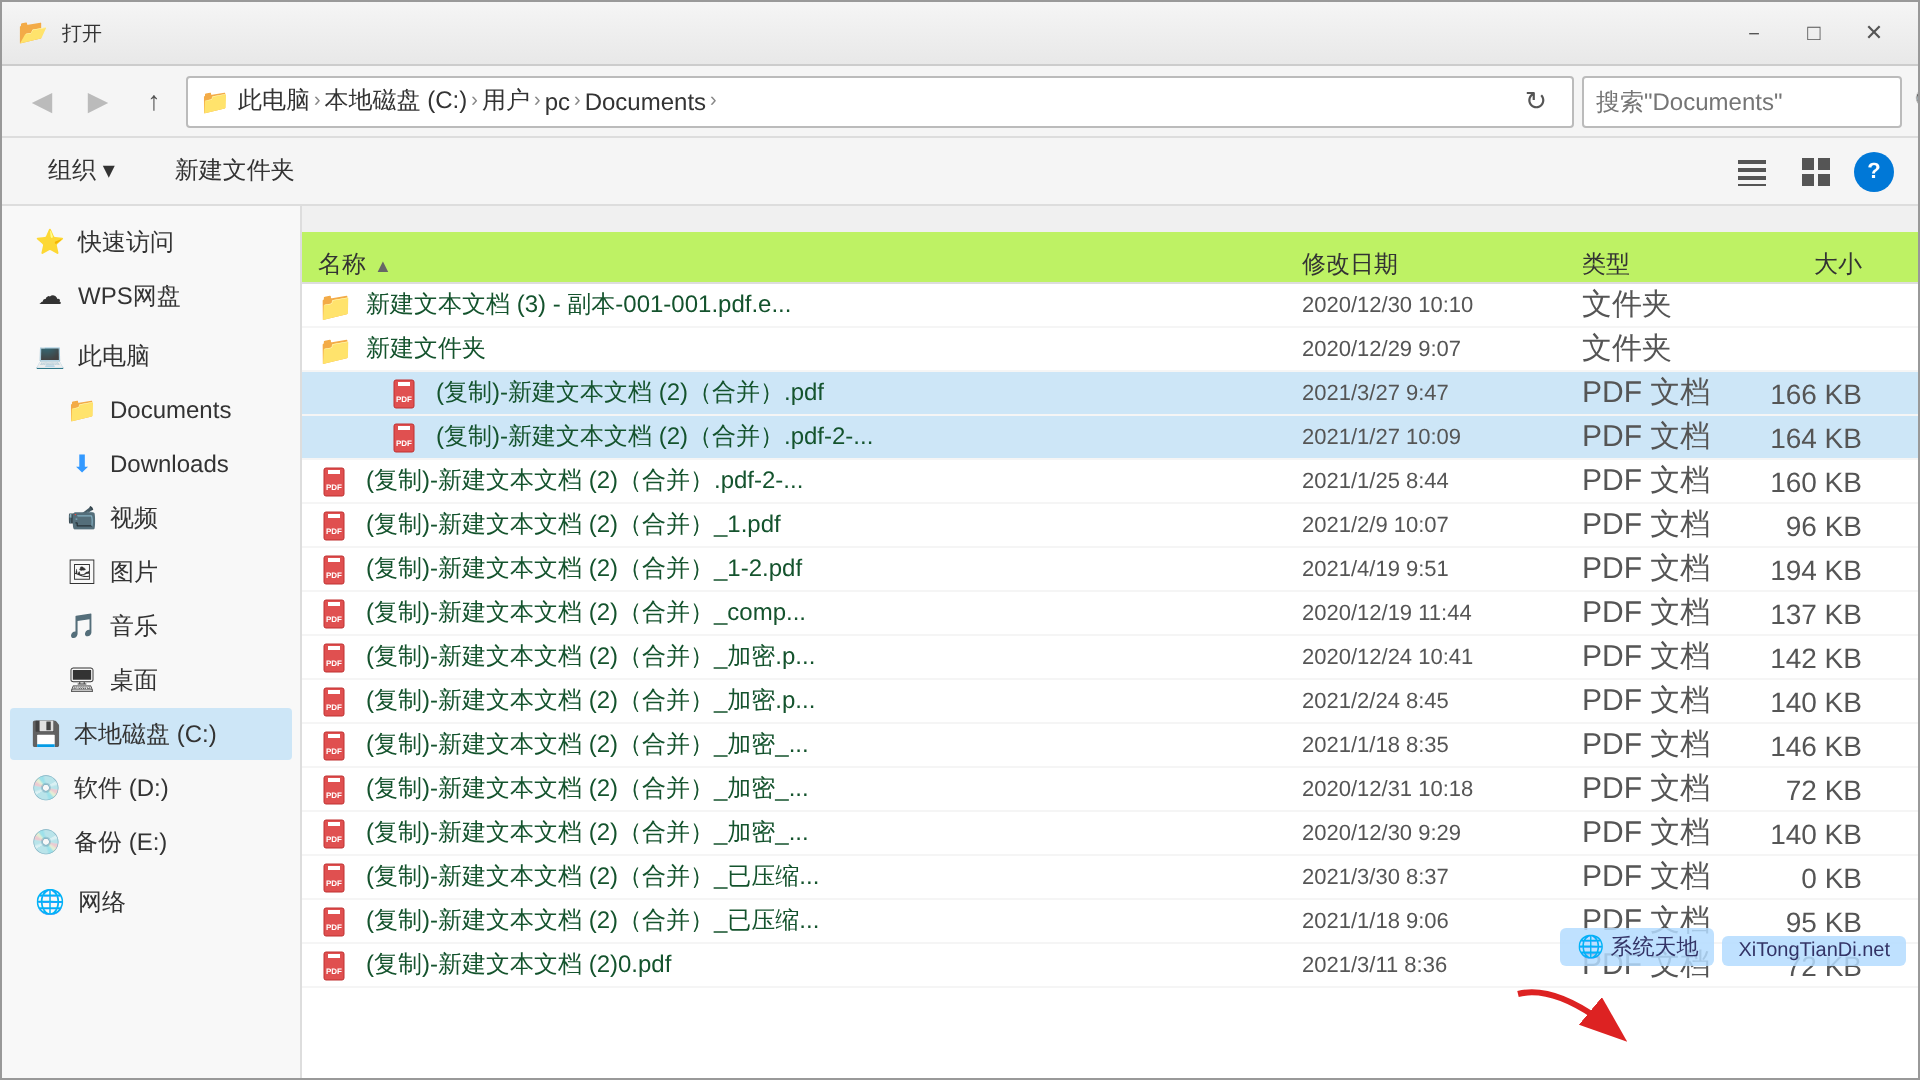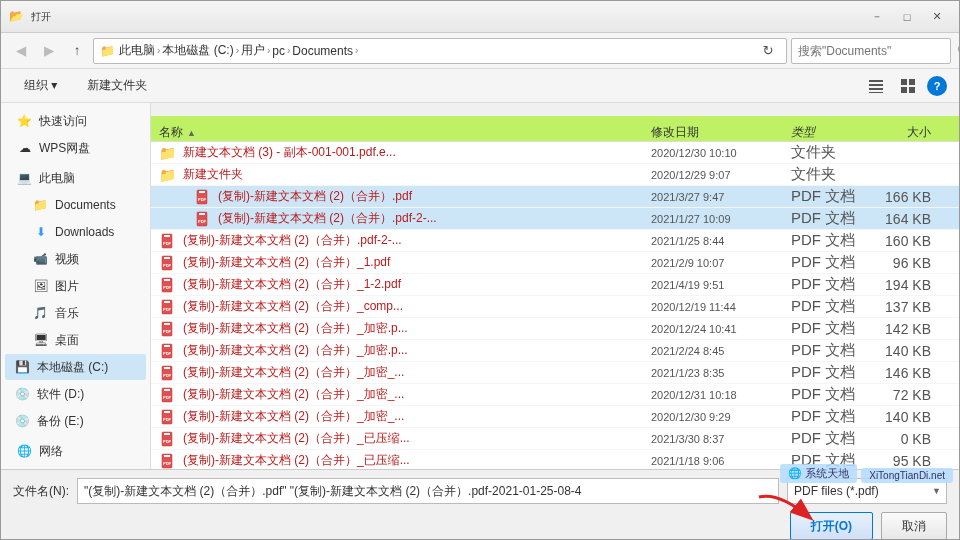--- a/index.html
+++ b/index.html
@@ -224,42 +224,42 @@
       display: flex;
       align-items: flex-end;
       padding: 0 8px;
       font-size: 12px;
       color: #333;
       user-select: none;
       margin-top: 13px;
     }
     .col-name { flex: 1; min-width: 200px; cursor: pointer; display: flex; align-items: center; gap: 4px; }
     .col-date { width: 140px; cursor: pointer; }
-    .col-type { width: 80px; cursor: pointer; font-style: italic; }
+    .col-type { width: 80px; cursor: pointer; }
     .col-size { width: 80px; cursor: pointer; text-align: right; padding-right: 20px; }
     .col-sort-arrow { font-size: 9px; color: #666; }
 
     .file-list {
       flex: 1;
       overflow-y: scroll;
       background: white;
     }
     .file-row {
       height: 22px;
       display: flex;
       align-items: center;
       padding: 0 8px;
       cursor: pointer;
       border-bottom: 1px solid #f5f5f5;
       font-size: 12px;
     }
     .file-row.selected { background: #cde6f7; padding-left: 43px; }
 
     .file-icon { width: 18px; height: 18px; margin-right: 6px; display: flex; align-items: center; justify-content: center; flex-shrink: 0; }
-    .file-name { flex: 1; overflow: hidden; text-overflow: ellipsis; white-space: nowrap; color: #b91c1c; }
+    .file-name { flex: 1; overflow: hidden; text-overflow: ellipsis; white-space: nowrap; color: #14532d; }
     .file-date { width: 140px; color: #555; font-size: 11px; }
     .file-type { width: 80px; color: #555; font-size: 15px; }
     .file-size { width: 80px; color: #555; font-size: 14px; text-align: right; padding-right: 20px; }
 
     
     .file-list::-webkit-scrollbar { width: 16px; }
     .file-list::-webkit-scrollbar-track { background: #f0f0f0; }
     .file-list::-webkit-scrollbar-thumb { background: #c1c1c1; border: 2px solid #f0f0f0; border-radius: 4px; }
 
     
@@ -609,21 +609,21 @@
           </div>
           <div class="file-row">
             <div class="file-icon">
               <svg width="14" height="16" viewBox="0 0 14 16">
                 <rect x="1" y="1" width="10" height="14" rx="1" fill="#e05050" stroke="#c03030" stroke-width="0.5"></rect>
                 <rect x="3" y="2" width="6" height="2" fill="white"></rect>
                 <text x="2" y="12" font-size="4" fill="white" font-weight="bold">PDF</text>
               </svg>
             </div>
             <div class="file-name">(复制)-新建文本文档 (2)（合并）_加密_...</div>
-            <div class="file-date">2021/1/23 8:35</div>
+            <div class="file-date">2021/1/18 8:35</div>
             <div class="file-type">PDF 文档</div>
             <div class="file-size">146 KB</div>
           </div>
           <div class="file-row">
             <div class="file-icon">
               <svg width="14" height="16" viewBox="0 0 14 16">
                 <rect x="1" y="1" width="10" height="14" rx="1" fill="#e05050" stroke="#c03030" stroke-width="0.5"></rect>
                 <rect x="3" y="2" width="6" height="2" fill="white"></rect>
                 <text x="2" y="12" font-size="4" fill="white" font-weight="bold">PDF</text>
               </svg>
@@ -682,35 +682,20 @@
             </div>
             <div class="file-name">(复制)-新建文本文档 (2)0.pdf</div>
             <div class="file-date">2021/3/11 8:36</div>
             <div class="file-type">PDF 文档</div>
             <div class="file-size">72 KB</div>
           </div>
         </div>
     </div>
   </div>
 
-  <div class="bottom-bar">
-    <div class="filename-row">
-      <span class="filename-label">文件名(N):</span>
-      <input class="filename-input" type="text" id="filename-input" value="&quot;(复制)-新建文本文档 (2)（合并）.pdf&quot; &quot;(复制)-新建文本文档 (2)（合并）.pdf-2021-01-25-08-4" style="">
-      <div class="select-wrapper">
-        <select class="filetype-select">
-          <option id="filetype-option">PDF files (*.pdf)</option>
-        </select>
-      </div>
-    </div>
-    <div class="buttons-row">
-      <button class="action-btn primary" style="position:relative;">打开(O)</button>
-      <button class="action-btn">取消</button>
-    </div>
-  </div>
 
   <div style="position:absolute;bottom:56px;right:6px;z-index:100;pointer-events:none;display:flex;align-items:flex-end;gap:4px;">
     <div style="background:rgba(180,220,255,0.85);border-radius:3px;padding:2px 8px;font-size:11px;color:#336;">
       <span>🌐</span>
       <span> 系统天地</span>
     </div>
     <div style="background:rgba(180,220,255,0.85);border-radius:3px;padding:2px 8px;font-size:10px;color:#336;">
       <span>XiTongTianDi.net</span>
     </div>
   </div>

